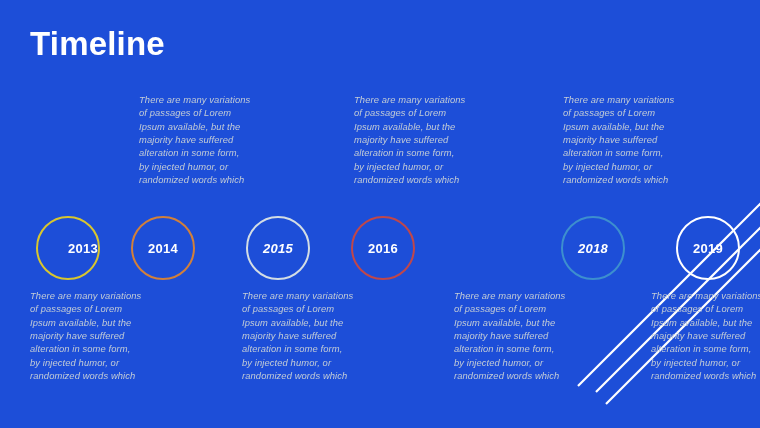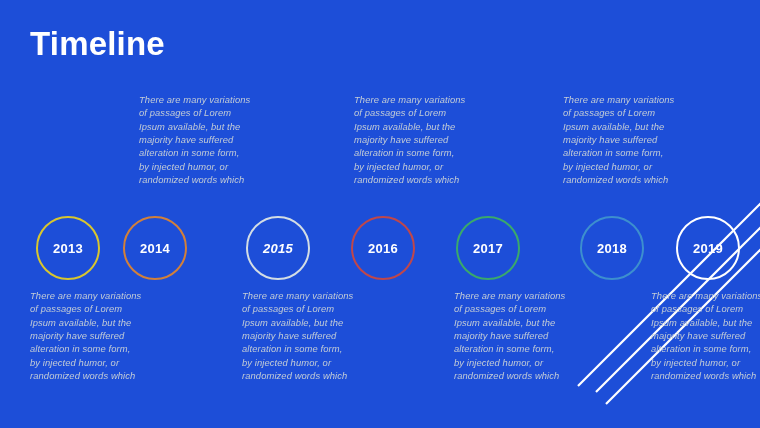--- a/index.html
+++ b/index.html
@@ -95,55 +95,50 @@
 
   <div id="title">Timeline</div>
 
   <svg id="deco-lines" viewBox="0 0 760 428" xmlns="http://www.w3.org/2000/svg">
     <line x1="578" y1="386" x2="800" y2="164" stroke="#ffffff" stroke-width="2.2"></line>
     <line x1="596" y1="392" x2="812" y2="176" stroke="#ffffff" stroke-width="2.2"></line>
     <line x1="606" y1="404" x2="824" y2="186" stroke="#ffffff" stroke-width="2.2"></line>
   </svg>
 
   <div class="milestone" style="left:36px;">
-    <div class="circle" style="border-color:#d8c62e;">
+    <div class="circle" style="border-color:#d8c62e;justify-content:flex-end;">
       <span class="year">2013</span>
     </div>
   </div>
   <div class="desc desc-bottom" style="left:30px;">There are many variations of passages of Lorem Ipsum available, but the majority have suffered alteration in some form, by injected humor, or randomized words which</div>
 
-  <div class="milestone" style="left:123px;text-decoration:underline;">
+  <div class="milestone" style="left:131px;text-decoration:underline;">
     <div class="circle" style="border-color:#d2803a;">
       <span class="year">2014</span>
     </div>
   </div>
   <div class="desc desc-top" style="left:139px;">There are many variations of passages of Lorem Ipsum available, but the majority have suffered alteration in some form, by injected humor, or randomized words which</div>
 
   <div class="milestone" style="left:246px;">
     <div class="circle" style="border-color:#d3dde4;font-style:italic;">
       <span class="year">2015</span>
     </div>
   </div>
   <div class="desc desc-bottom" style="left:242px;">There are many variations of passages of Lorem Ipsum available, but the majority have suffered alteration in some form, by injected humor, or randomized words which</div>
 
   <div class="milestone" style="left:351px;">
     <div class="circle" style="border-color:#c0474a;align-items:center;">
       <span class="year">2016</span>
     </div>
   </div>
   <div class="desc desc-top" style="left:354px;">There are many variations of passages of Lorem Ipsum available, but the majority have suffered alteration in some form, by injected humor, or randomized words which</div>
 
-  <div class="milestone" style="left:456px;">
-    <div class="circle" style="border-color:#3aa96b;">
-      <span class="year">2017</span>
-    </div>
-  </div>
   <div class="desc desc-bottom" style="left:454px;">There are many variations of passages of Lorem Ipsum available, but the majority have suffered alteration in some form, by injected humor, or randomized words which</div>
 
-  <div class="milestone" style="left:580px;">
+  <div class="milestone" style="left:561px;font-style:italic;">
     <div class="circle" style="border-color:#3d8fce;">
       <span class="year">2018</span>
     </div>
   </div>
   <div class="desc desc-top" style="left:563px;">There are many variations of passages of Lorem Ipsum available, but the majority have suffered alteration in some form, by injected humor, or randomized words which</div>
 
   <div class="milestone" style="left:676px;">
     <div class="circle" style="border-color:#ffffff;text-align:center;">
       <span class="year">2019</span>
     </div>

